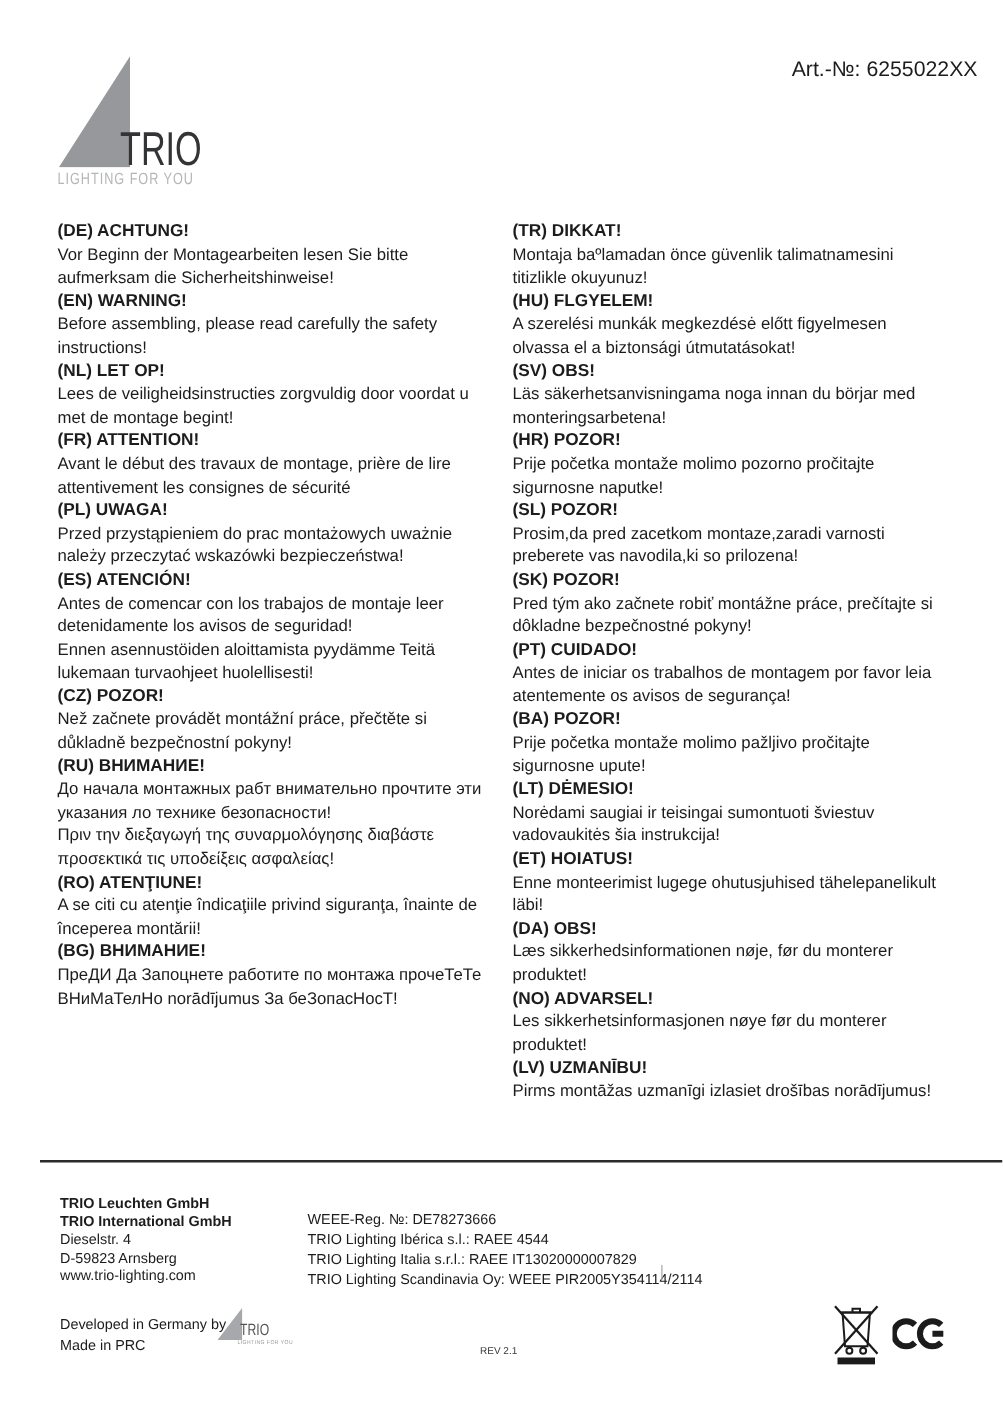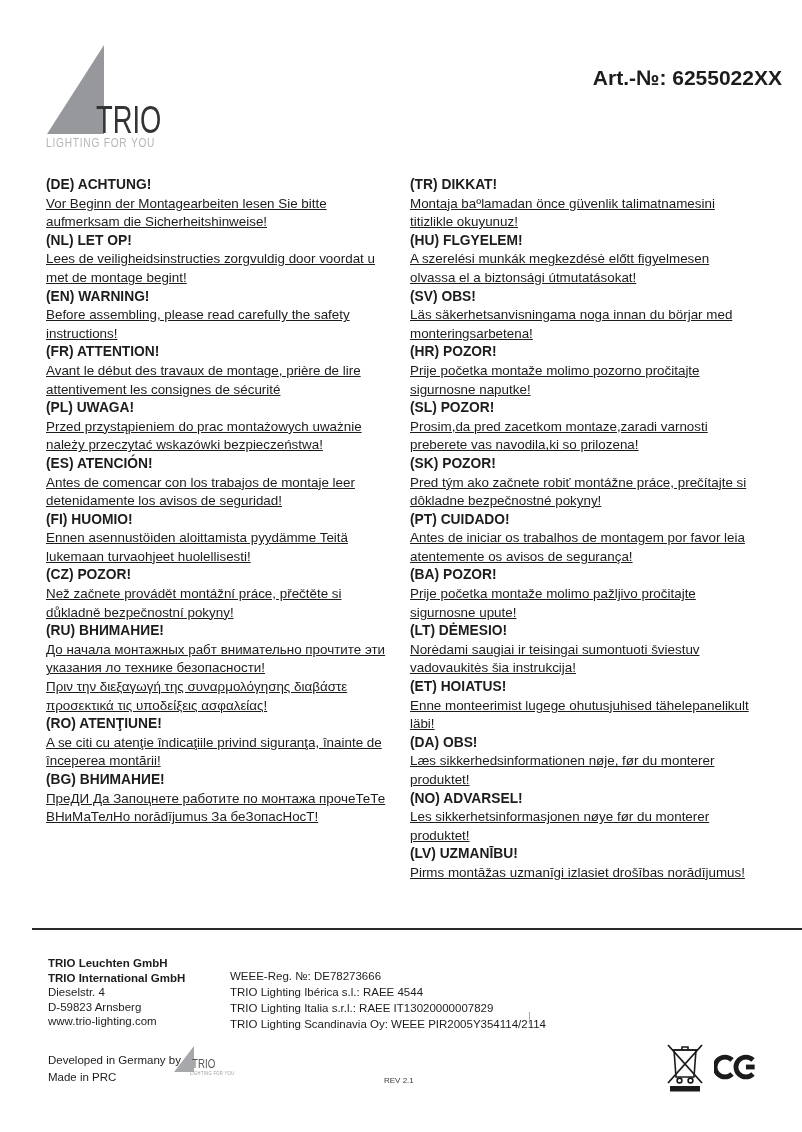--- a/index.html
+++ b/index.html
@@ -8,32 +8,32 @@
     font-family:"Liberation Sans", sans-serif;color:#1c1c1c;overflow:hidden;
   }
   
   .logo{position:absolute;left:46px;top:44px;width:170px;height:112px;}
   .logo-tri{position:absolute;left:1px;top:1px;width:57px;height:89px;background:#97989c;
     -webkit-clip-path:polygon(100% 0,100% 100%,0 100%);clip-path:polygon(100% 0,100% 100%,0 100%);}
   .logo-brand{position:absolute;left:50px;top:59px;font-size:38px;line-height:34px;color:#333436;
     transform:scale(0.72,1);transform-origin:left top;letter-spacing:0;}
   .logo-tagline{position:absolute;left:0;top:91px;font-size:13px;color:#b4b5b7;letter-spacing:1px;
     transform:scaleX(0.78);transform-origin:left top;white-space:nowrap;}
-  .art-no{position:absolute;right:20px;top:46px;font-size:21px;font-weight:700;margin-top:20px;}
+  .art-no{position:absolute;right:20px;top:46px;font-size:17px;font-weight:400;}
   
   .warnings{position:absolute;left:46px;top:176px;width:744px;display:grid;
     grid-template-columns:364px 380px;}
   .block{margin:0;}
   .bhead{font-size:13.8px;font-weight:700;line-height:18.6px;}
-  .bbody{font-size:13.4px;line-height:18.6px;white-space:pre-line;text-decoration:underline;}
+  .bbody{font-size:13.4px;line-height:18.6px;white-space:pre-line;}
   
   .footer-rule{position:absolute;left:32px;top:928px;width:770px;border-top:2px solid #2b2b2b;}
   .company{position:absolute;left:48px;top:956px;font-size:11.5px;line-height:14.6px;}
   .company .bold-line{font-weight:700;}
-  .registrations{position:absolute;left:230px;top:969px;font-size:11.5px;line-height:15.9px;}
+  .registrations{position:absolute;left:246px;top:969px;font-size:11.5px;line-height:15.9px;}
   .artifact-vline{position:absolute;left:529px;top:1012px;width:1px;height:12px;background:#aaa;}
   .developed{position:absolute;left:48px;top:1052px;font-size:11.5px;line-height:16.5px;}
   .rev{position:absolute;left:384px;top:1076px;font-size:8px;color:#3a3a3a;}
   
   .mini-logo{position:absolute;left:172px;top:1044px;width:60px;height:36px;}
   .mini-tri{position:absolute;left:2px;top:2px;width:20px;height:26px;background:#a7a8ab;
     -webkit-clip-path:polygon(100% 0,100% 100%,0 100%);clip-path:polygon(100% 0,100% 100%,0 100%);}
   .mini-brand{position:absolute;left:20px;top:13px;font-size:13px;line-height:13px;color:#555;
     transform:scale(0.75,1);transform-origin:left top;}
   .mini-tagline{position:absolute;left:18px;top:27px;font-size:4.5px;color:#9a9a9a;letter-spacing:0.4px;
@@ -55,52 +55,51 @@
 <div class="warnings">
   <div class="col">
 
       <div class="block">
         <div class="bhead">(DE) ACHTUNG!</div>
         <div class="bbody">Vor Beginn der Montagearbeiten lesen Sie bitte
 aufmerksam die Sicherheitshinweise!</div>
       </div>
 
       <div class="block">
+        <div class="bhead">(EN) WARNING!</div>
+        <div class="bbody">Before assembling, please read carefully the safety
+instructions!</div>
+      </div>
+
+      <div class="block">
         <div class="bhead">(NL) LET OP!</div>
         <div class="bbody">Lees de veiligheidsinstructies zorgvuldig door voordat u
 met de montage begint!</div>
       </div>
 
       <div class="block">
-        <div class="bhead">(EN) WARNING!</div>
-        <div class="bbody">Before assembling, please read carefully the safety
-instructions!</div>
-      </div>
-
-      <div class="block">
         <div class="bhead">(FR) ATTENTION!</div>
         <div class="bbody">Avant le début des travaux de montage, prière de lire
 attentivement les consignes de sécurité</div>
       </div>
 
 
       <div class="block">
         <div class="bhead">(PL) UWAGA!</div>
         <div class="bbody">Przed przystąpieniem do prac montażowych uważnie
 należy przeczytać wskazówki bezpieczeństwa!</div>
       </div>
 
       <div class="block">
         <div class="bhead">(ES) ATENCIÓN!</div>
         <div class="bbody">Antes de comencar con los trabajos de montaje leer
 detenidamente los avisos de seguridad!</div>
       </div>
 
       <div class="block">
-        <div class="bhead">(FI) HUOMIO!</div>
         <div class="bbody">Ennen asennustöiden aloittamista pyydämme Teitä
 lukemaan turvaohjeet huolellisesti!</div>
       </div>
 
       <div class="block">
         <div class="bhead">(CZ) POZOR!</div>
         <div class="bbody">Než začnete provádět montážní práce, přečtěte si
 důkladně bezpečnostní pokyny!</div>
       </div>
 

